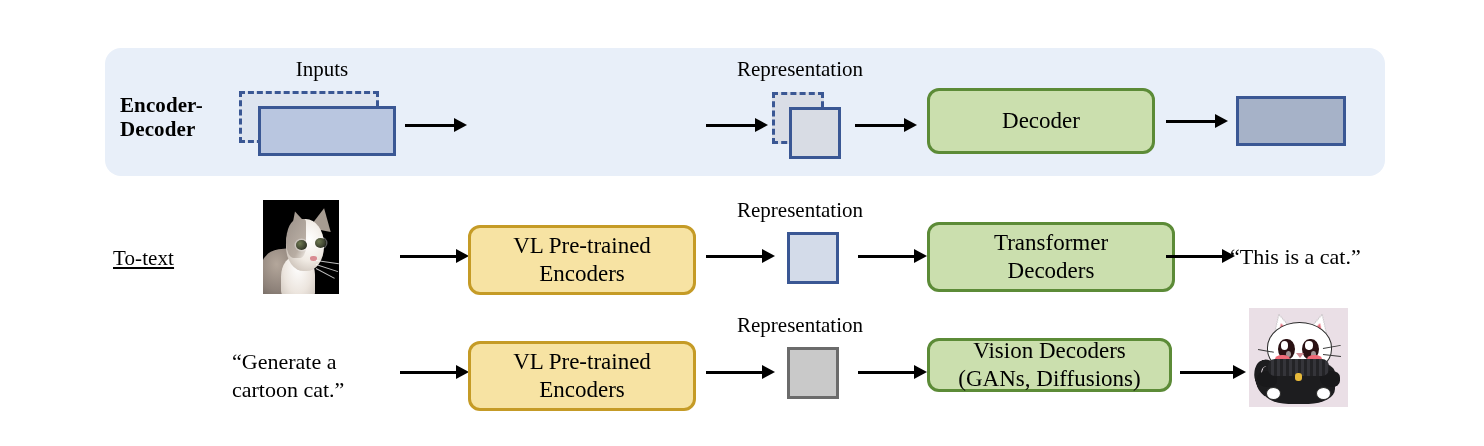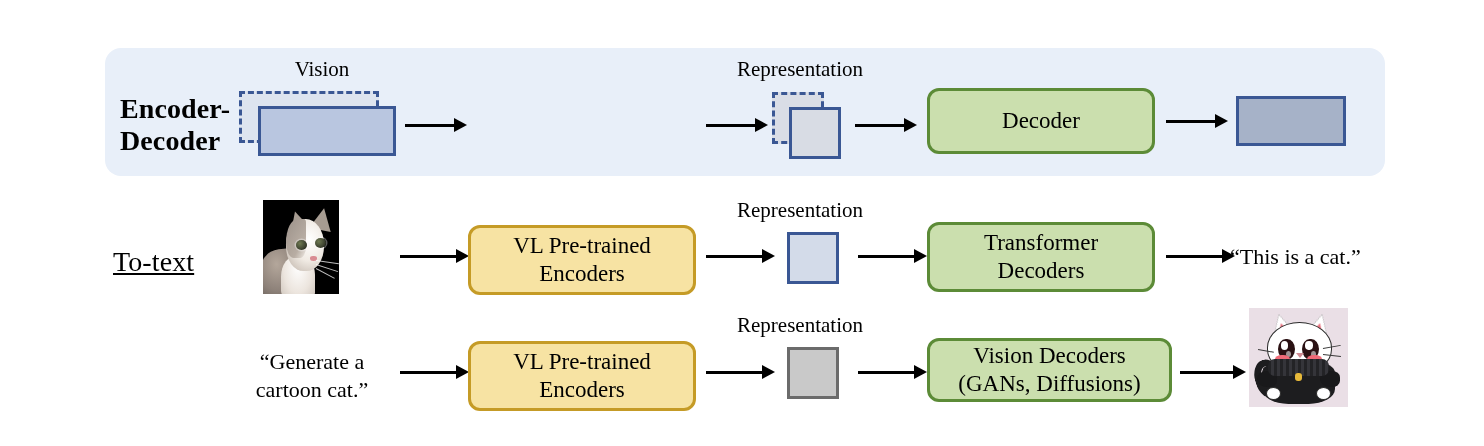--- a/index.html
+++ b/index.html
@@ -6,21 +6,21 @@
   body{width:1484px;height:446px;position:relative;overflow:hidden;
        font-family:"Liberation Serif","DejaVu Serif",serif;color:#000;}
 
   .stage{position:absolute;left:0;top:0;width:1484px;height:446px;}
 
   
   .panel{position:absolute;left:105px;top:48px;width:1280px;height:128px;
          background:#e8eff9;border-radius:16px;}
 
   
-  .row-label{position:absolute;font-size:28px;line-height:1.16;letter-spacing:.1px;}
+  .row-label{position:absolute;font-size:21px;line-height:1.16;letter-spacing:.1px;}
   .row-label.bold{font-weight:bold;}
 
   
   .caption{position:absolute;font-size:21px;text-align:center;white-space:nowrap;}
 
   
   .box{position:absolute;box-sizing:border-box;border-radius:12px;
        display:flex;align-items:center;justify-content:center;text-align:center;
        font-size:23px;line-height:1.22;}
   .box.enc{background:#f7e3a3;border:3px solid #c59b26;}
@@ -38,21 +38,21 @@
 
   
   .arrow{position:absolute;height:14px;}
   .arrow .shaft{position:absolute;left:0;top:6px;height:2.6px;background:#000;}
   .arrow .head{position:absolute;top:0;width:0;height:0;
                border-top:7px solid transparent;border-bottom:7px solid transparent;
                border-left:13px solid #000;}
 
   
   .ftext{position:absolute;font-size:22px;line-height:1.28;white-space:nowrap;}
-  .ftext.wrap{white-space:normal;text-align:center;}
+  .ftext.wrap{white-space:normal;}
 
   
   .photo-cat{position:absolute;background:#000;overflow:hidden;}
   .pc-body{position:absolute;left:-4%;top:52%;width:58%;height:52%;
            background:radial-gradient(ellipse at 40% 30%,#b4a79b 0%,#8d8179 55%,#5d554f 100%);
            border-radius:48% 40% 0 0;transform:rotate(-6deg);}
   .pc-chest{position:absolute;left:24%;top:58%;width:44%;height:46%;
             background:radial-gradient(ellipse at 50% 25%,#ffffff 0%,#ece5de 60%,#cfc6bd 100%);
             border-radius:50% 46% 14% 18%;}
   .pc-head{position:absolute;left:30%;top:20%;width:50%;height:56%;
@@ -110,21 +110,21 @@
 </style>
 </head>
 <body>
 
 <div class="stage">
 
   <div class="panel"></div>
 
   <div class="row-label bold" style="left:120px;top:93px;width:150px;">Encoder-<br>Decoder</div>
 
-  <div class="caption" style="left:232px;top:57px;width:180px;">Vision</div>
+  <div class="caption" style="left:232px;top:57px;width:180px;">Inputs</div>
 
   <div class="rect dashed-blue" style="left:239px;top:91px;width:140px;height:52px;"></div>
   <div class="rect solid-blue" style="left:258px;top:106px;width:138px;height:50px;"></div>
 
   <div class="arrow" style="left:405px;top:118px;width:62px;">
     <div class="shaft" style="width:49px;"></div>
       <div class="head" style="left:49px;"></div>
   </div>
 
 
@@ -187,21 +187,21 @@
 
   <div class="caption" style="left:690px;top:198px;width:220px;">Representation</div>
 
   <div class="rect rep-light" style="left:787px;top:232px;width:52px;height:52px;"></div>
 
   <div class="arrow" style="left:858px;top:249px;width:70px;">
     <div class="shaft" style="width:56px;"></div>
       <div class="head" style="left:56px;"></div>
   </div>
 
-  <div class="box dec" style="left:927px;top:222px;width:228px;height:70px;">
+  <div class="box dec" style="left:927px;top:222px;width:248px;height:70px;">
     <span style="white-space:pre-line;">Transformer
 Decoders</span>
   </div>
 
   <div class="arrow" style="left:1166px;top:249px;width:70px;">
     <div class="shaft" style="width:56px;"></div>
       <div class="head" style="left:56px;"></div>
   </div>
 
   <div class="ftext" style="left:1230px;top:243px;">“This is a cat.”</div>
@@ -229,21 +229,21 @@
 
   <div class="caption" style="left:690px;top:313px;width:220px;">Representation</div>
 
   <div class="rect rep-gray" style="left:787px;top:347px;width:52px;height:52px;"></div>
 
   <div class="arrow" style="left:858px;top:365px;width:70px;">
     <div class="shaft" style="width:56px;"></div>
       <div class="head" style="left:56px;"></div>
   </div>
 
-  <div class="box dec" style="left:927px;top:338px;width:245px;height:64px;">
+  <div class="box dec" style="left:927px;top:338px;width:245px;height:54px;">
     <span style="white-space:pre-line;">Vision Decoders
 (GANs, Diffusions)</span>
   </div>
 
   <div class="arrow" style="left:1180px;top:365px;width:66px;">
     <div class="shaft" style="width:53px;"></div>
       <div class="head" style="left:53px;"></div>
   </div>
 
   <div class="cartoon-cat" style="left:1249px;top:308px;width:99px;height:99px;">

